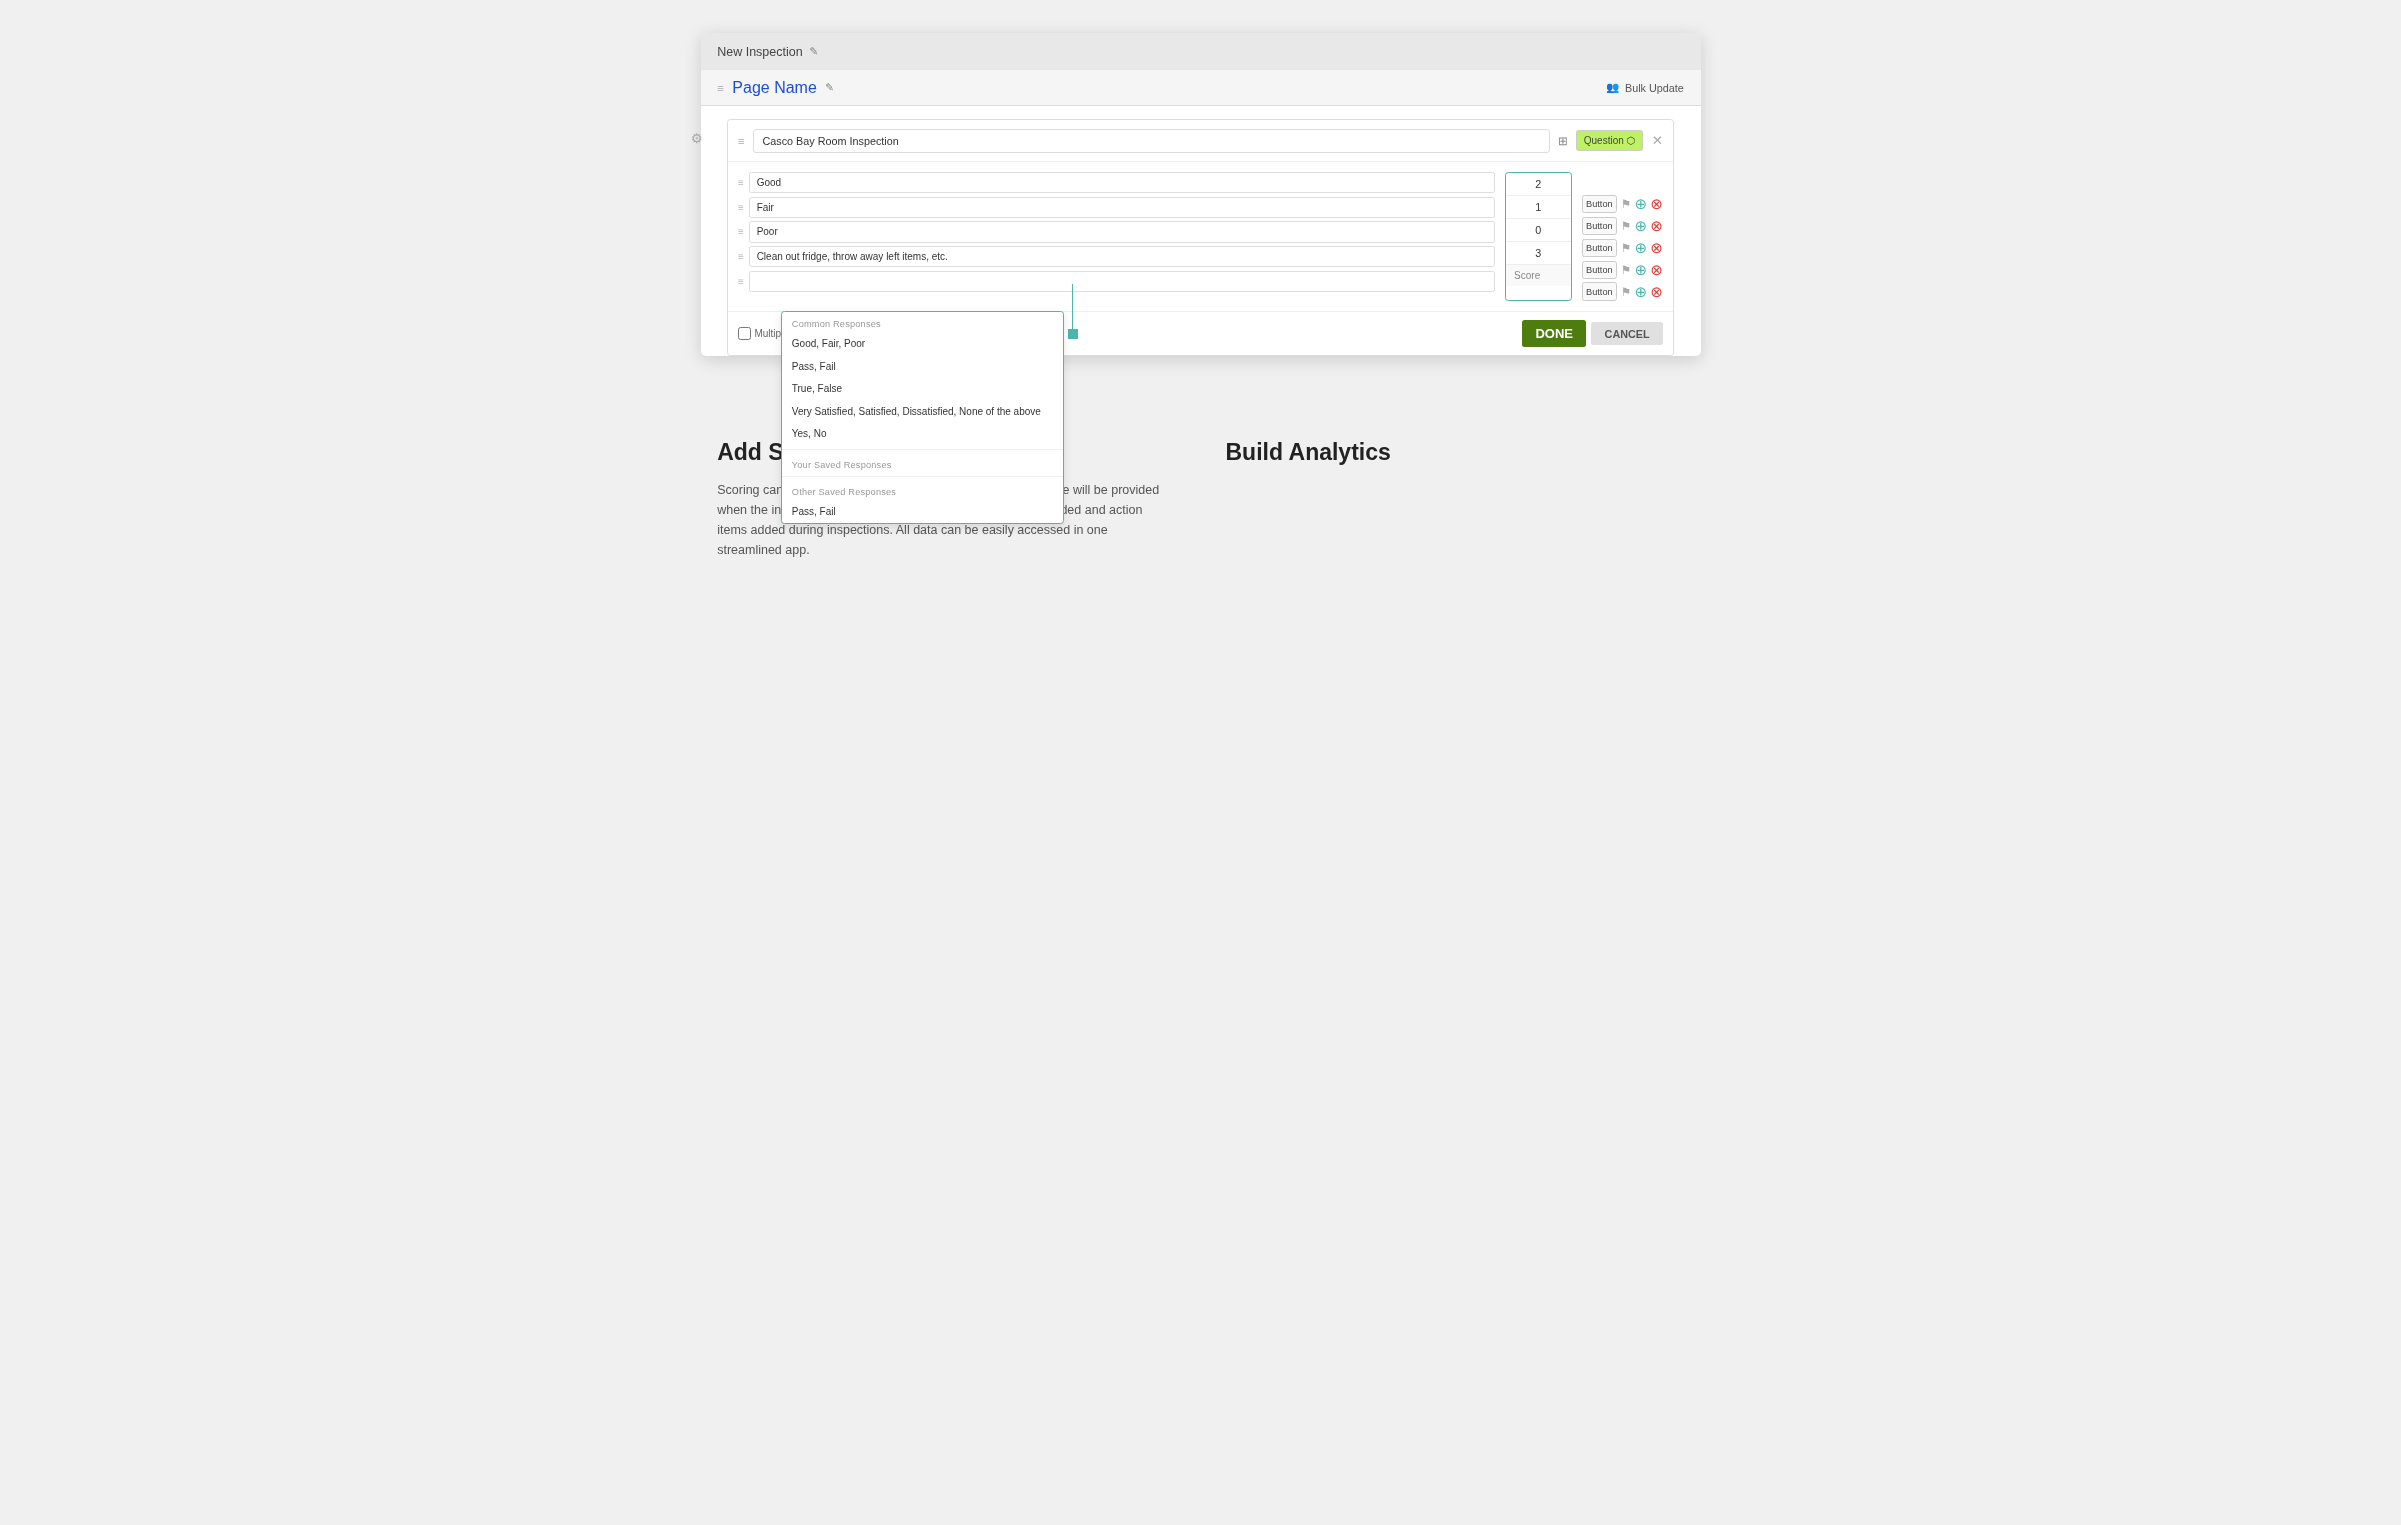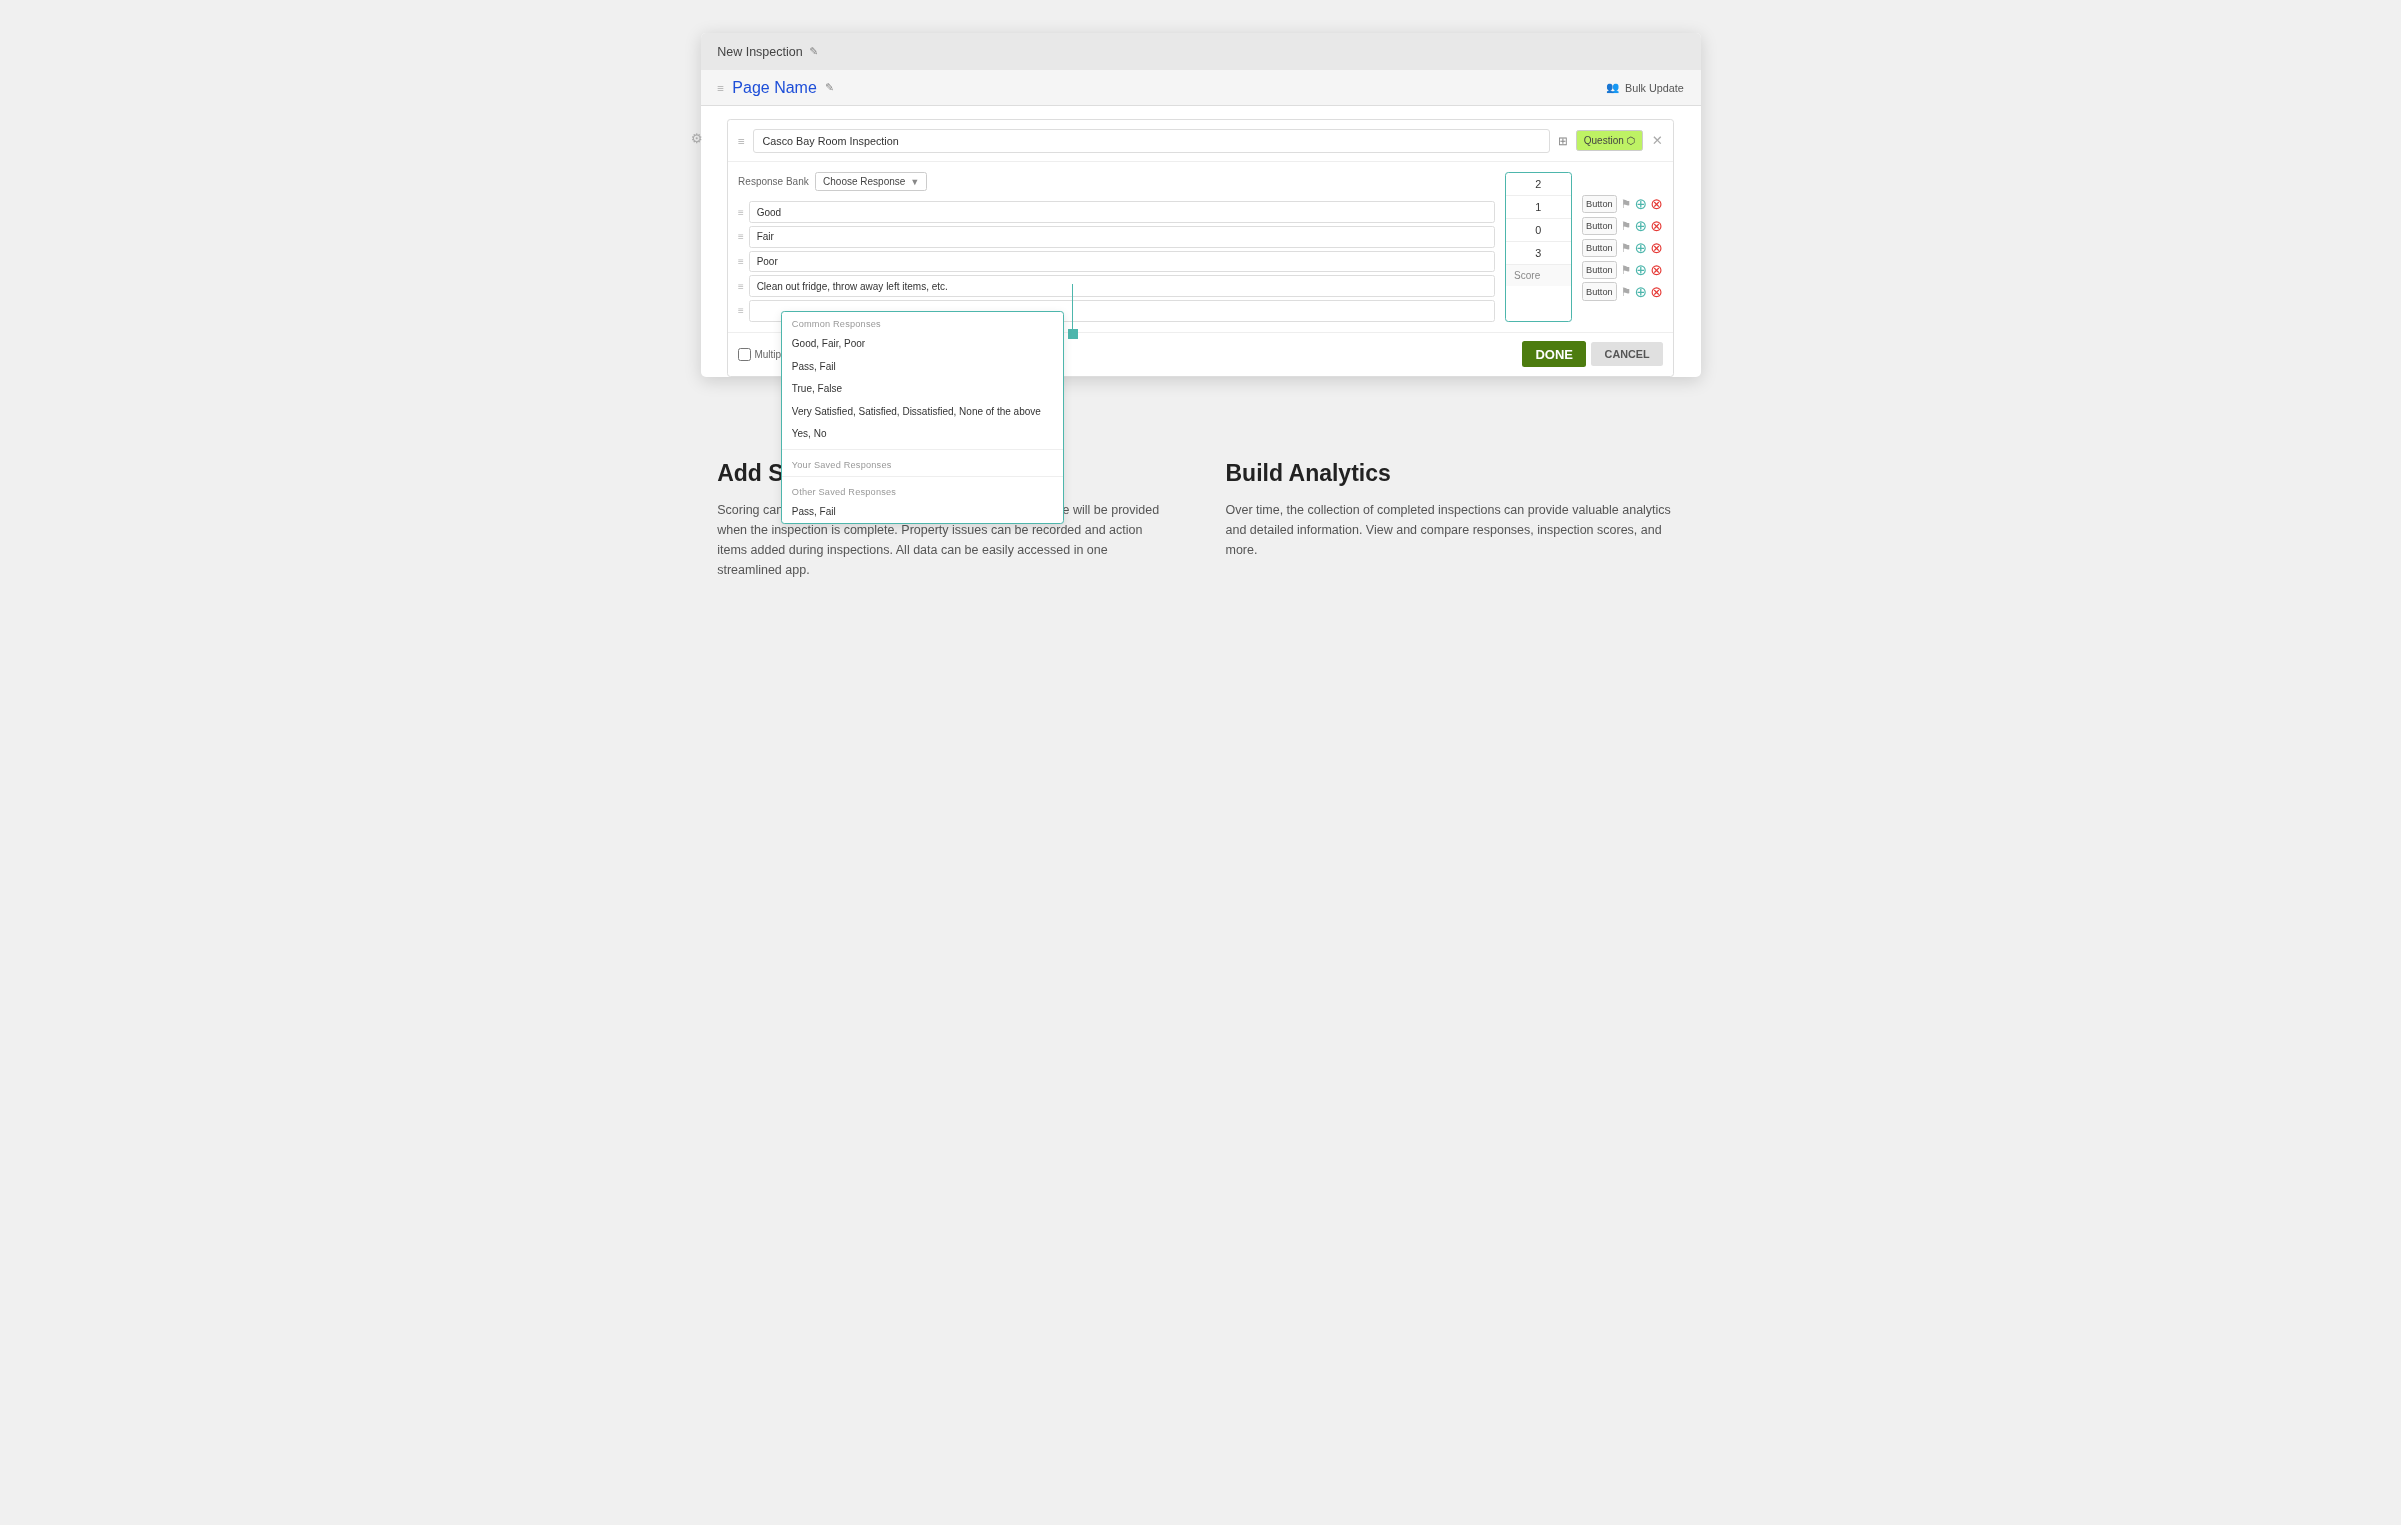--- a/index.html
+++ b/index.html
@@ -438,27 +438,20 @@
           <span class="question-grid-icon">⊞</span>
           <select class="question-type-select">
             <option>Question ⬡</option>
           </select>
           <button class="question-close-btn">✕</button>
         </div>
 
         <div class="response-section">
 
           <div class="response-left">
-            <div class="response-bank-row">
-              <span class="response-bank-label">Response Bank</span>
-              <div class="choose-response-select">
-                <span>Choose Response</span>
-                <span class="dropdown-arrow">▼</span>
-              </div>
-            </div>
 
             <div class="response-rows">
 
               <div class="response-row">
                 <span class="response-drag">≡</span>
                 <input class="response-input" type="text" value="Good" style="">
               </div>
 
               <div class="response-row">
                 <span class="response-drag">≡</span>
@@ -573,18 +566,17 @@
 
   </div>
 
   <div class="bottom-section">
     <div class="feature-block">
       <div class="feature-title">Add Scoring</div>
       <p class="feature-desc">Scoring can be added to inspection responses and a total score will be provided when the inspection is complete. Property issues can be recorded and action items added during inspections. All data can be easily accessed in one streamlined app.</p>
     </div>
     <div class="feature-block">
       <div class="feature-title">Build Analytics</div>
-      <p class="feature-desc">Over time, the collection of completed inspections can provide valuable analytics and detailed information. View and compare responses, inspection scores, and more.</p>
     </div>
   </div>
 
 </div>
 
 
 </body></html>

